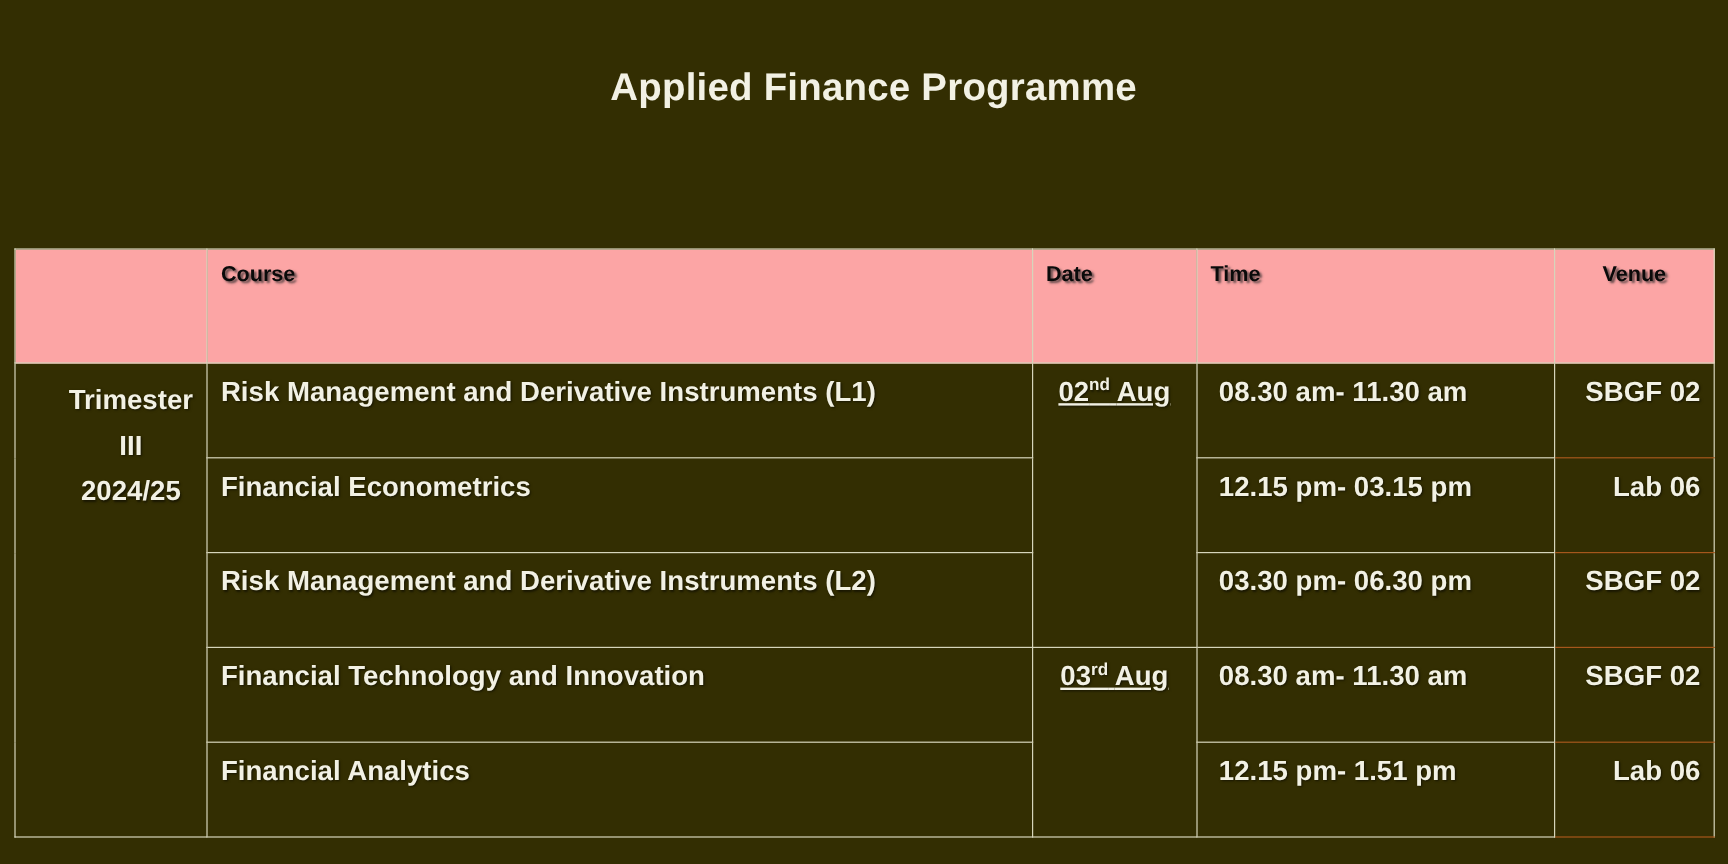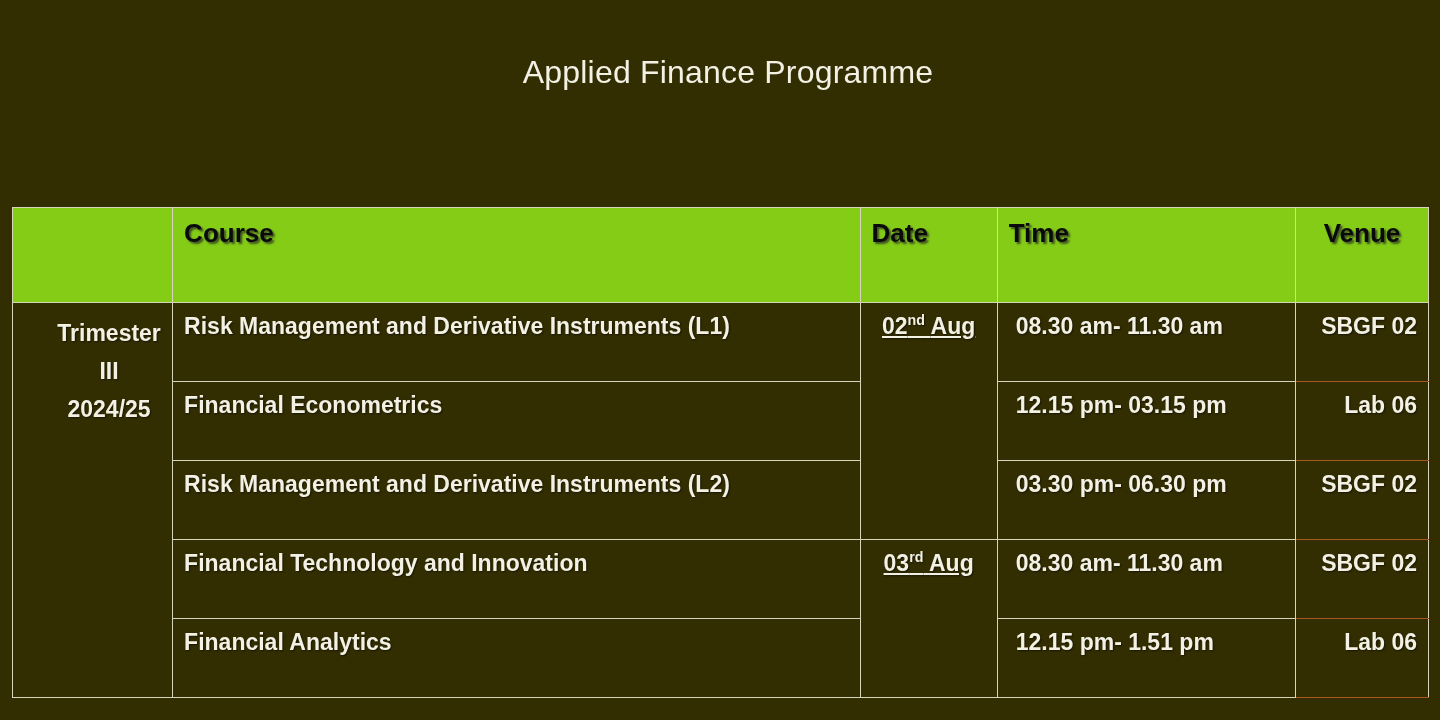--- a/index.html
+++ b/index.html
@@ -17,21 +17,21 @@
   }
 
   
   .title-block {
     position: absolute;
     left: 0;
     top: 50px;
     width: 1440px;
     text-align: center;
     color: #f2f1e4;
-    font-weight: normal;
+    font-weight: bold;
     font-size: 32px;
     line-height: 45px;
     letter-spacing: 0.2px;
     padding-left: 16px;
   }
   .title-line { display: block; white-space: nowrap; }
 
   
   .schedule-table {
     position: absolute;
@@ -52,23 +52,23 @@
 
   
   col.c-term  { width: 160px; }
   col.c-course{ width: 687px; }
   col.c-date  { width: 137px; }
   col.c-time  { width: 298px; }
   col.c-venue { width: 133px; }
 
   
   thead th {
-    background: #84cc16;
+    background: #fca5a5;
     color: #0a0a0a;
-    font-size: 26px;
+    font-size: 18px;
     font-weight: bold;
     height: 95px;
     text-align: left;
     text-shadow: 2px 2px 2px rgba(40,40,40,0.75);
     padding-top: 16px;
   }
   thead th.h-blank { padding: 0; }
   thead th.h-venue { text-align: center; }
 
   

